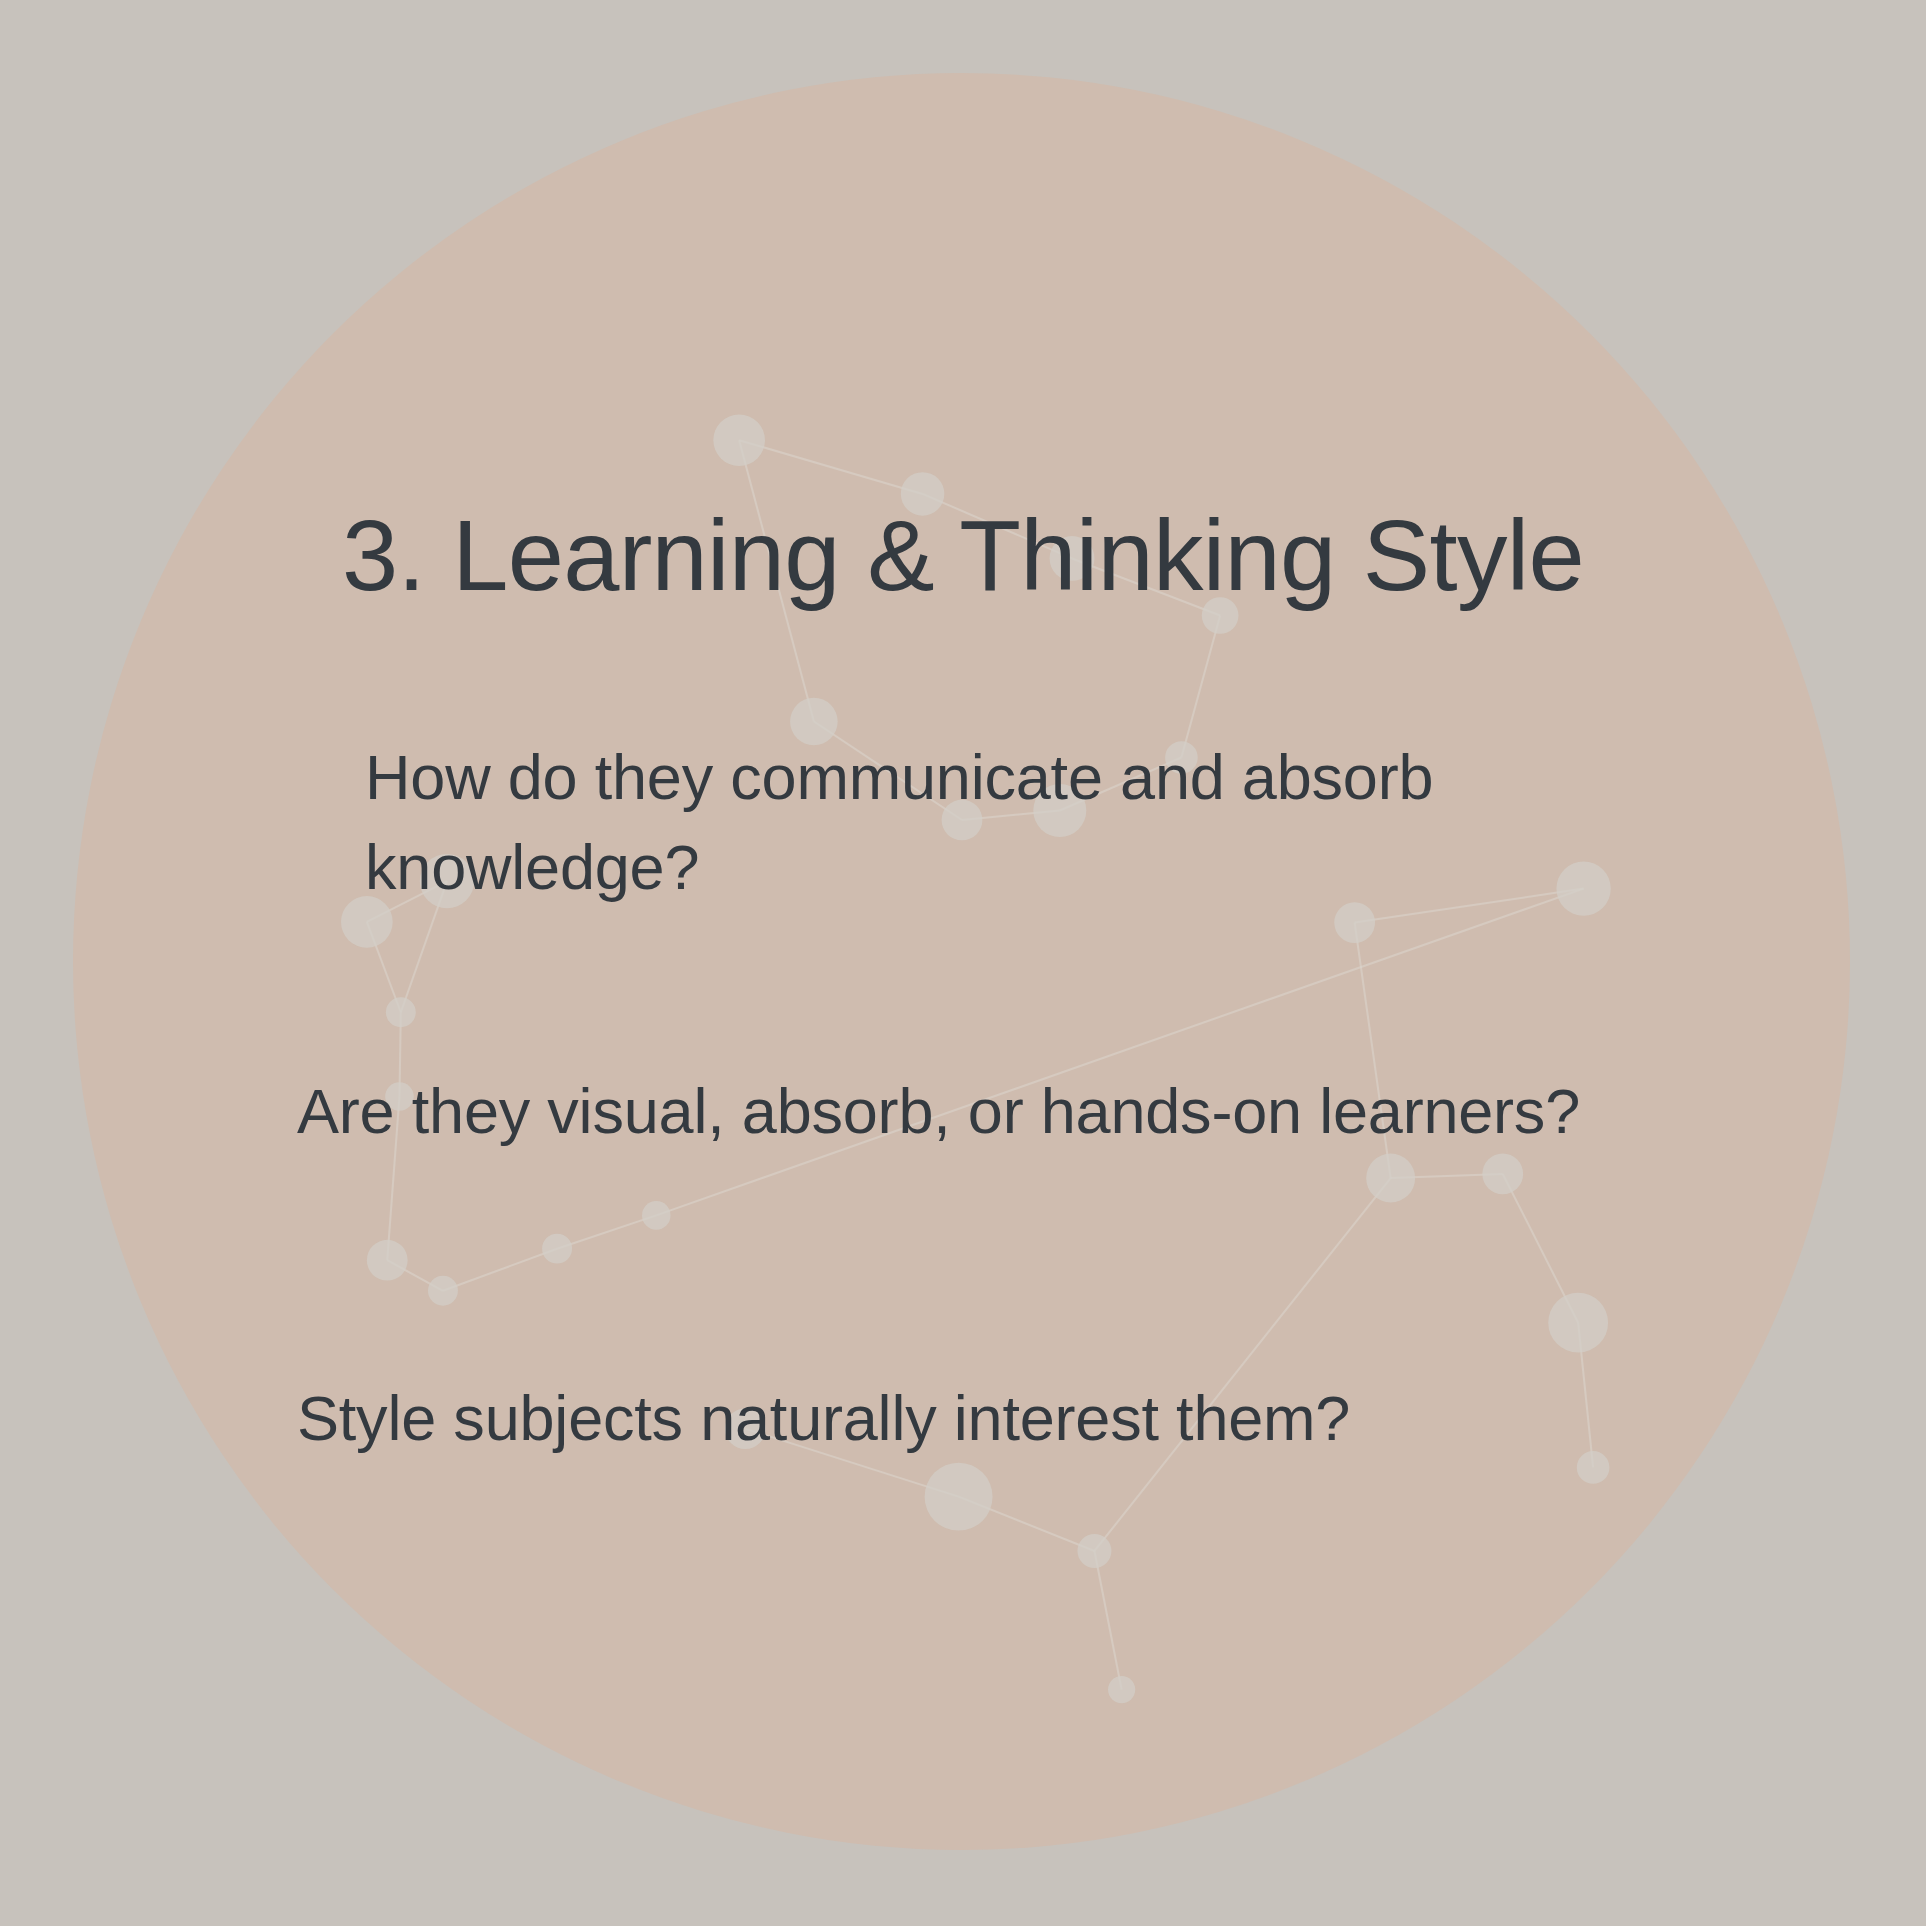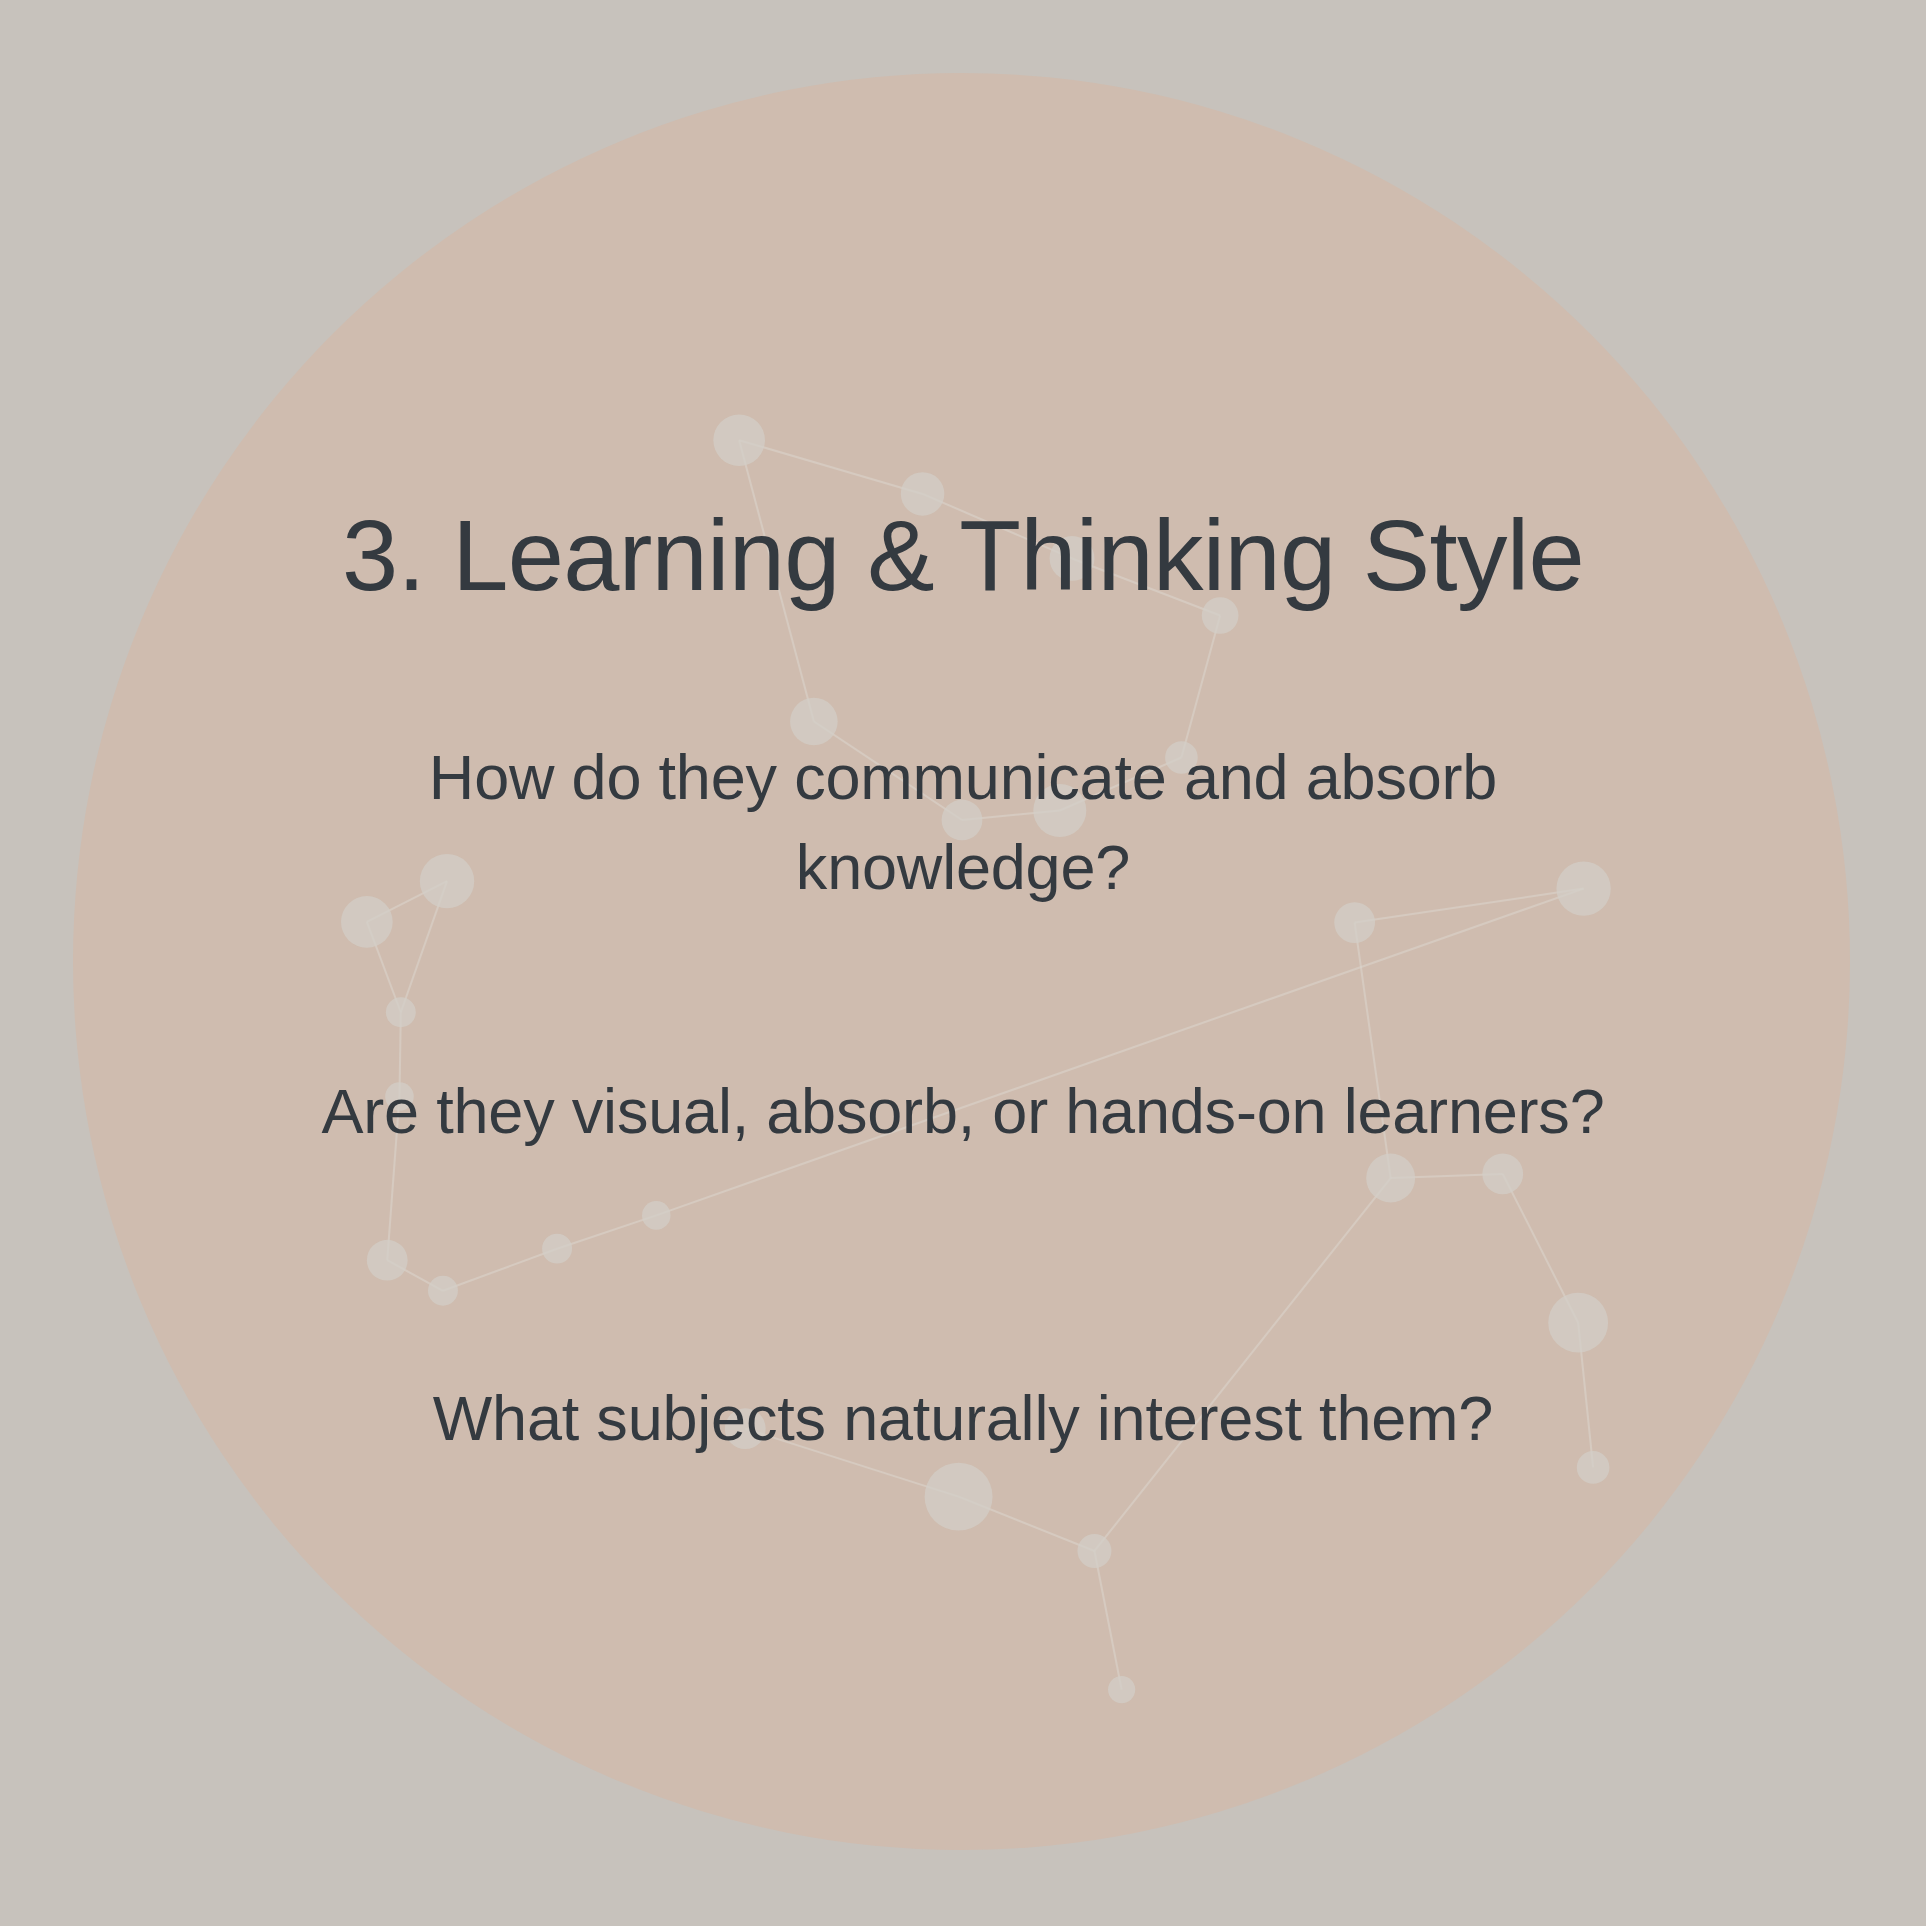--- a/index.html
+++ b/index.html
@@ -83,21 +83,20 @@
     display: flex;
     flex-direction: column;
     align-items: center;
   }
 
   .question-line {
     color: #343A40;
     font-size: 63px;
     font-weight: 300;
     line-height: 1.42;
-    text-align: center;
     letter-spacing: -0.2px;
     width: 100%;
   }
 
   .question-q1 { width: 1196px; margin-bottom: 0; }
   .spacer-gap  { height: 92px; width: 100%; }
   .question-q2 { white-space: nowrap; }
   .question-q3 { white-space: nowrap; }
 </style>
 </head>
@@ -175,18 +174,18 @@
     <div id="questions">
 
       <p class="question-line question-q1">How do they communicate and absorb knowledge?</p>
 
       <div class="spacer-gap"></div>
 
       <p class="question-line question-q2">Are they visual, absorb, or hands-on learners?</p>
 
       <div class="spacer-gap"></div>
 
-      <p class="question-line question-q3">What subjects naturally interest them?</p>
+      <p class="question-line question-q3">Style subjects naturally interest them?</p>
 
     </div>
   </div>
 </div>
 
 
 </body></html>

